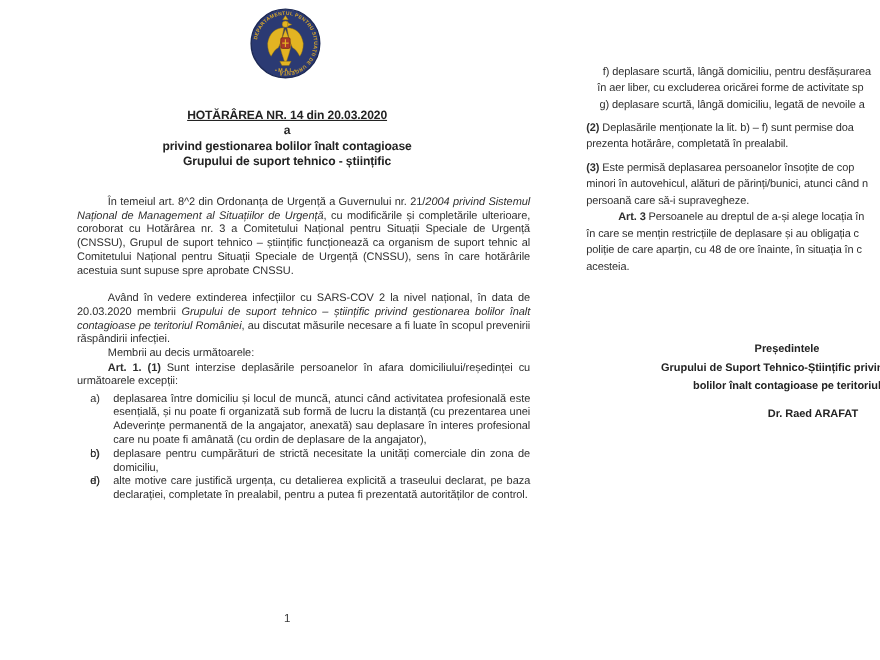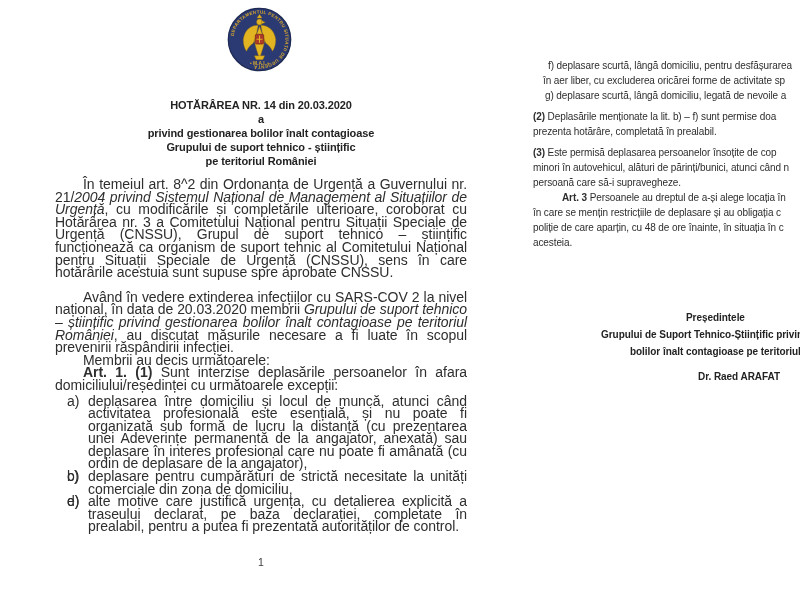--- a/index.html
+++ b/index.html
@@ -16,25 +16,25 @@
 
   
   .seal { position: absolute; left: 226px; top: 7px; width: 67px; height: 65px; }
 
   
   .title-block {
     position: absolute; left: 55px; top: 98px; width: 412px;
     text-align: center; font-weight: bold; font-size: 11px;
     line-height: 14px; color: #232323; letter-spacing: -0.1px;
   }
-  .title-block .u { }
+  .title-block .u { text-decoration: underline; }
 
   .left-body {
-    position: absolute; left: 55px; top: 178px; width: 412px;
-    font-size: 14px; line-height: 12.6px; letter-spacing: -0.05px;
+    position: absolute; left: 70px; top: 178px; width: 412px;
+    font-size: 10px; line-height: 12.6px; letter-spacing: -0.05px;
     color: #2e2e2e;
   }
   .para { text-align: justify; }
   .para.ind { text-indent: 28px; }
 
   .exc-list { margin-top: 3px; }
   .li { position: relative; padding-left: 33px; text-align: justify; }
   .li .lbl { position: absolute; left: 12px; }
 
   .page-num {
@@ -80,21 +80,20 @@
     <rect x="43.5" y="42" width="13" height="15" rx="2" fill="#ac3a2a" stroke="#6e2418" stroke-width="1"></rect>
     <path d="M50 44 v11 M45.5 49.5 h9" stroke="#e3b422" stroke-width="1.6" fill="none"></path>
   </g>
 </svg>
 
 <div class="title-block">
     <div class="u">HOTĂRÂREA NR. 14 din 20.03.2020</div>
     <div>a</div>
     <div>privind gestionarea bolilor înalt contagioase</div>
     <div>Grupului de suport tehnico - științific</div>
-    <div>pe teritoriul României</div>
   </div>
 <div class="left-body">
   <div>
       <div class="para ind"><span>În temeiul art. 8^2 din Ordonanța de Urgență a Guvernului nr. 21/</span><span class="i">2004 privind Sistemul Național de Management al Situațiilor de Urgență</span><span>, cu modificările și completările ulterioare, coroborat cu Hotărârea nr. 3 a Comitetului Național pentru Situații Speciale de Urgență (CNSSU), Grupul de suport tehnico – științific funcționează ca organism de suport tehnic al Comitetului Național pentru Situații Speciale de Urgență (CNSSU), sens în care hotărârile acestuia sunt supuse spre aprobate CNSSU.</span></div>
       <div class="para ind" style="margin-top: 12px;"><span>Având în vedere extinderea infecțiilor cu SARS-COV 2 la nivel național, în data de 20.03.2020 membrii </span><span class="i">Grupului de suport tehnico – științific privind gestionarea bolilor înalt contagioase pe teritoriul României</span><span>, au discutat măsurile necesare a fi luate în scopul prevenirii răspândirii infecției.</span></div>
       <div class="para ind"><span>Membrii au decis următoarele:</span></div>
       <div class="para ind" style=""><span class="b">Art. 1. (1) </span><span>Sunt interzise deplasările persoanelor în afara domiciliului/reședinței cu următoarele excepții:</span></div>
     </div>
   <div class="exc-list">
       <div class="li"><span class="lbl">a)</span><span>deplasarea între domiciliu și locul de muncă, atunci când activitatea profesională este esențială, și nu poate fi organizată sub formă de lucru la distanță (cu prezentarea unei Adeverințe permanentă de la angajator, anexată) sau deplasare în interes profesional care nu poate fi amânată (cu ordin de deplasare de la angajator),</span></div>

